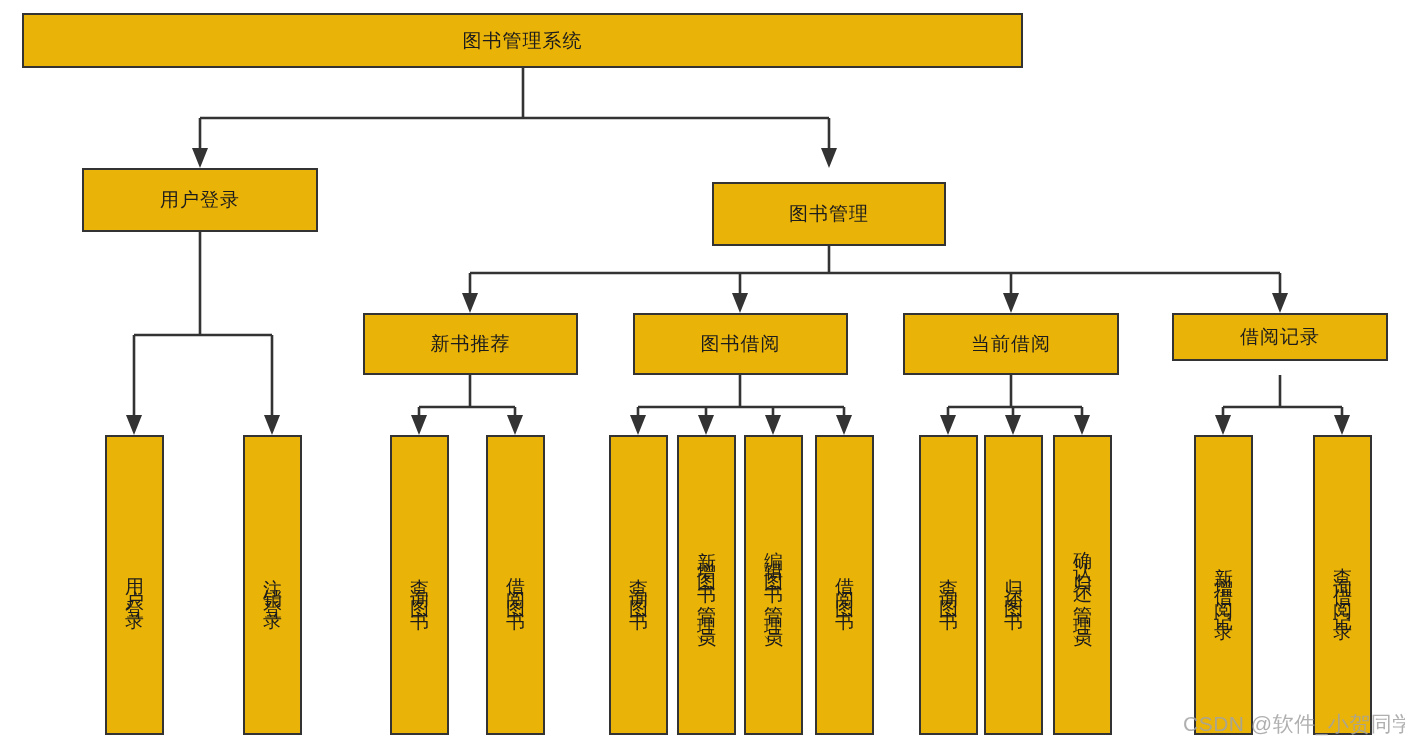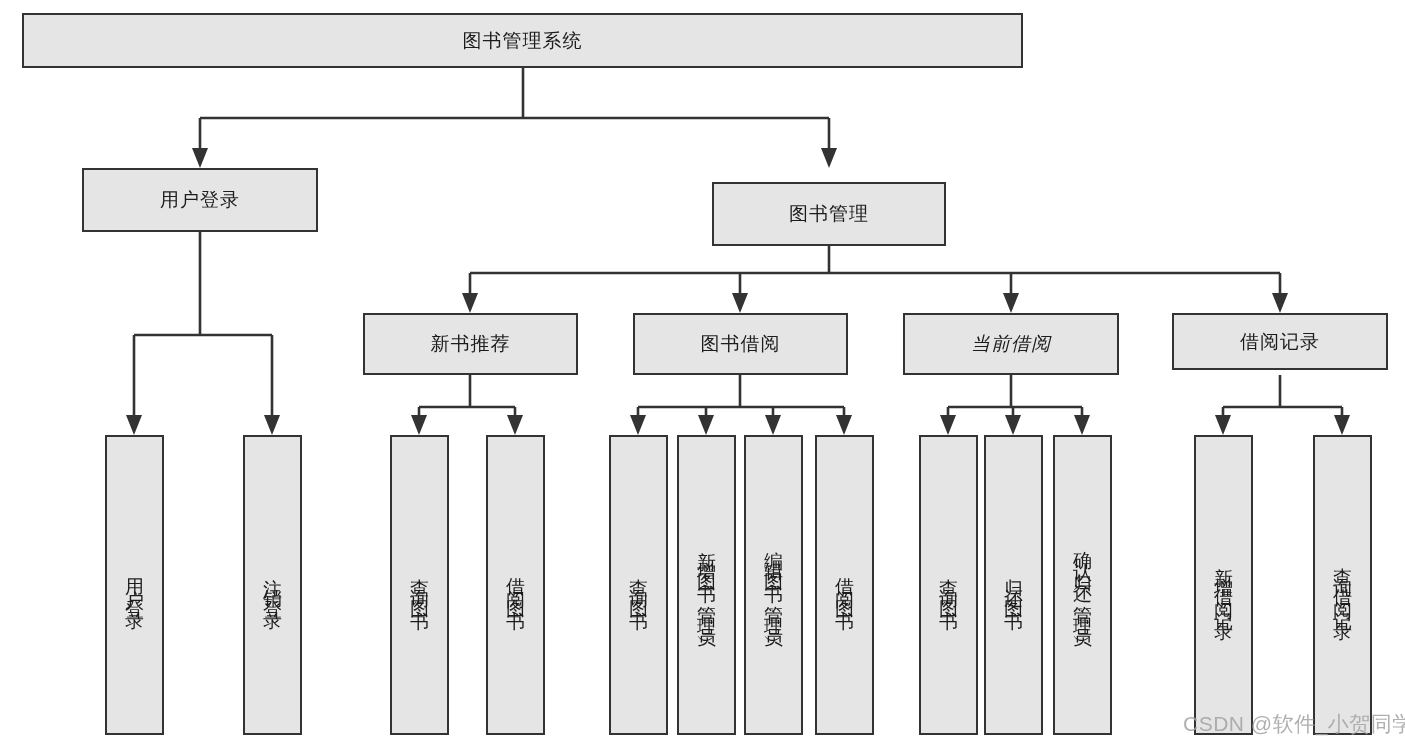--- a/index.html
+++ b/index.html
@@ -11,21 +11,21 @@
     font-family: "Liberation Sans", "DejaVu Sans", sans-serif;
     overflow: hidden;
   }
   #wires { position: absolute; left: 0; top: 0; }
   #wires path { stroke: #333333; stroke-width: 2.6; fill: none; }
   #wires polygon { fill: #333333; stroke: none; }
   .box {
     position: absolute;
     box-sizing: border-box;
     border: 2.5px solid #333333;
-    background: #e5e5e5;
+    background: #eab308;
     display: flex;
     align-items: center;
     justify-content: center;
     color: #1c1c1c;
     font-size: 19px;
     letter-spacing: 1px;
     text-align: center;
     white-space: nowrap;
   }
   .box.v {
@@ -129,22 +129,22 @@
     </g>
   </svg>
 
   <div class="box" style="left:22px; top:13px; width:1001px; height:55px;">图书管理系统</div>
 
   <div class="box" style="left:82px; top:168px; width:236px; height:64px;">用户登录</div>
   <div class="box" style="left:712px; top:168px; width:234px; height:64px;margin-top:14px;">图书管理</div>
 
   <div class="box" style="left:363px; top:313px; width:215px; height:62px;">新书推荐</div>
   <div class="box" style="left:633px; top:313px; width:215px; height:62px;">图书借阅</div>
-  <div class="box" style="left:903px; top:313px; width:216px; height:62px;font-style:italic;">当前借阅</div>
-  <div class="box" style="left:1172px; top:313px; width:216px; height:57px;">借阅记录</div>
+  <div class="box" style="left:903px; top:313px; width:216px; height:62px;">当前借阅</div>
+  <div class="box" style="left:1172px; top:313px; width:216px; height:48px;">借阅记录</div>
 
   <div class="box v" style="left:105px; top:435px; width:59px; height:300px;">用户登录</div>
   <div class="box v" style="left:243px; top:435px; width:59px; height:300px;">注销登录</div>
 
   <div class="box v" style="left:390px; top:435px; width:59px; height:300px;">查询图书</div>
   <div class="box v" style="left:486px; top:435px; width:59px; height:300px;">借阅图书</div>
 
   <div class="box v" style="left:609px; top:435px; width:59px; height:300px;">查询图书</div>
   <div class="box v" style="left:677px; top:435px; width:59px; height:300px;">新增图书（管理员）</div>
   <div class="box v" style="left:744px; top:435px; width:59px; height:300px;">编辑图书（管理员）</div>

